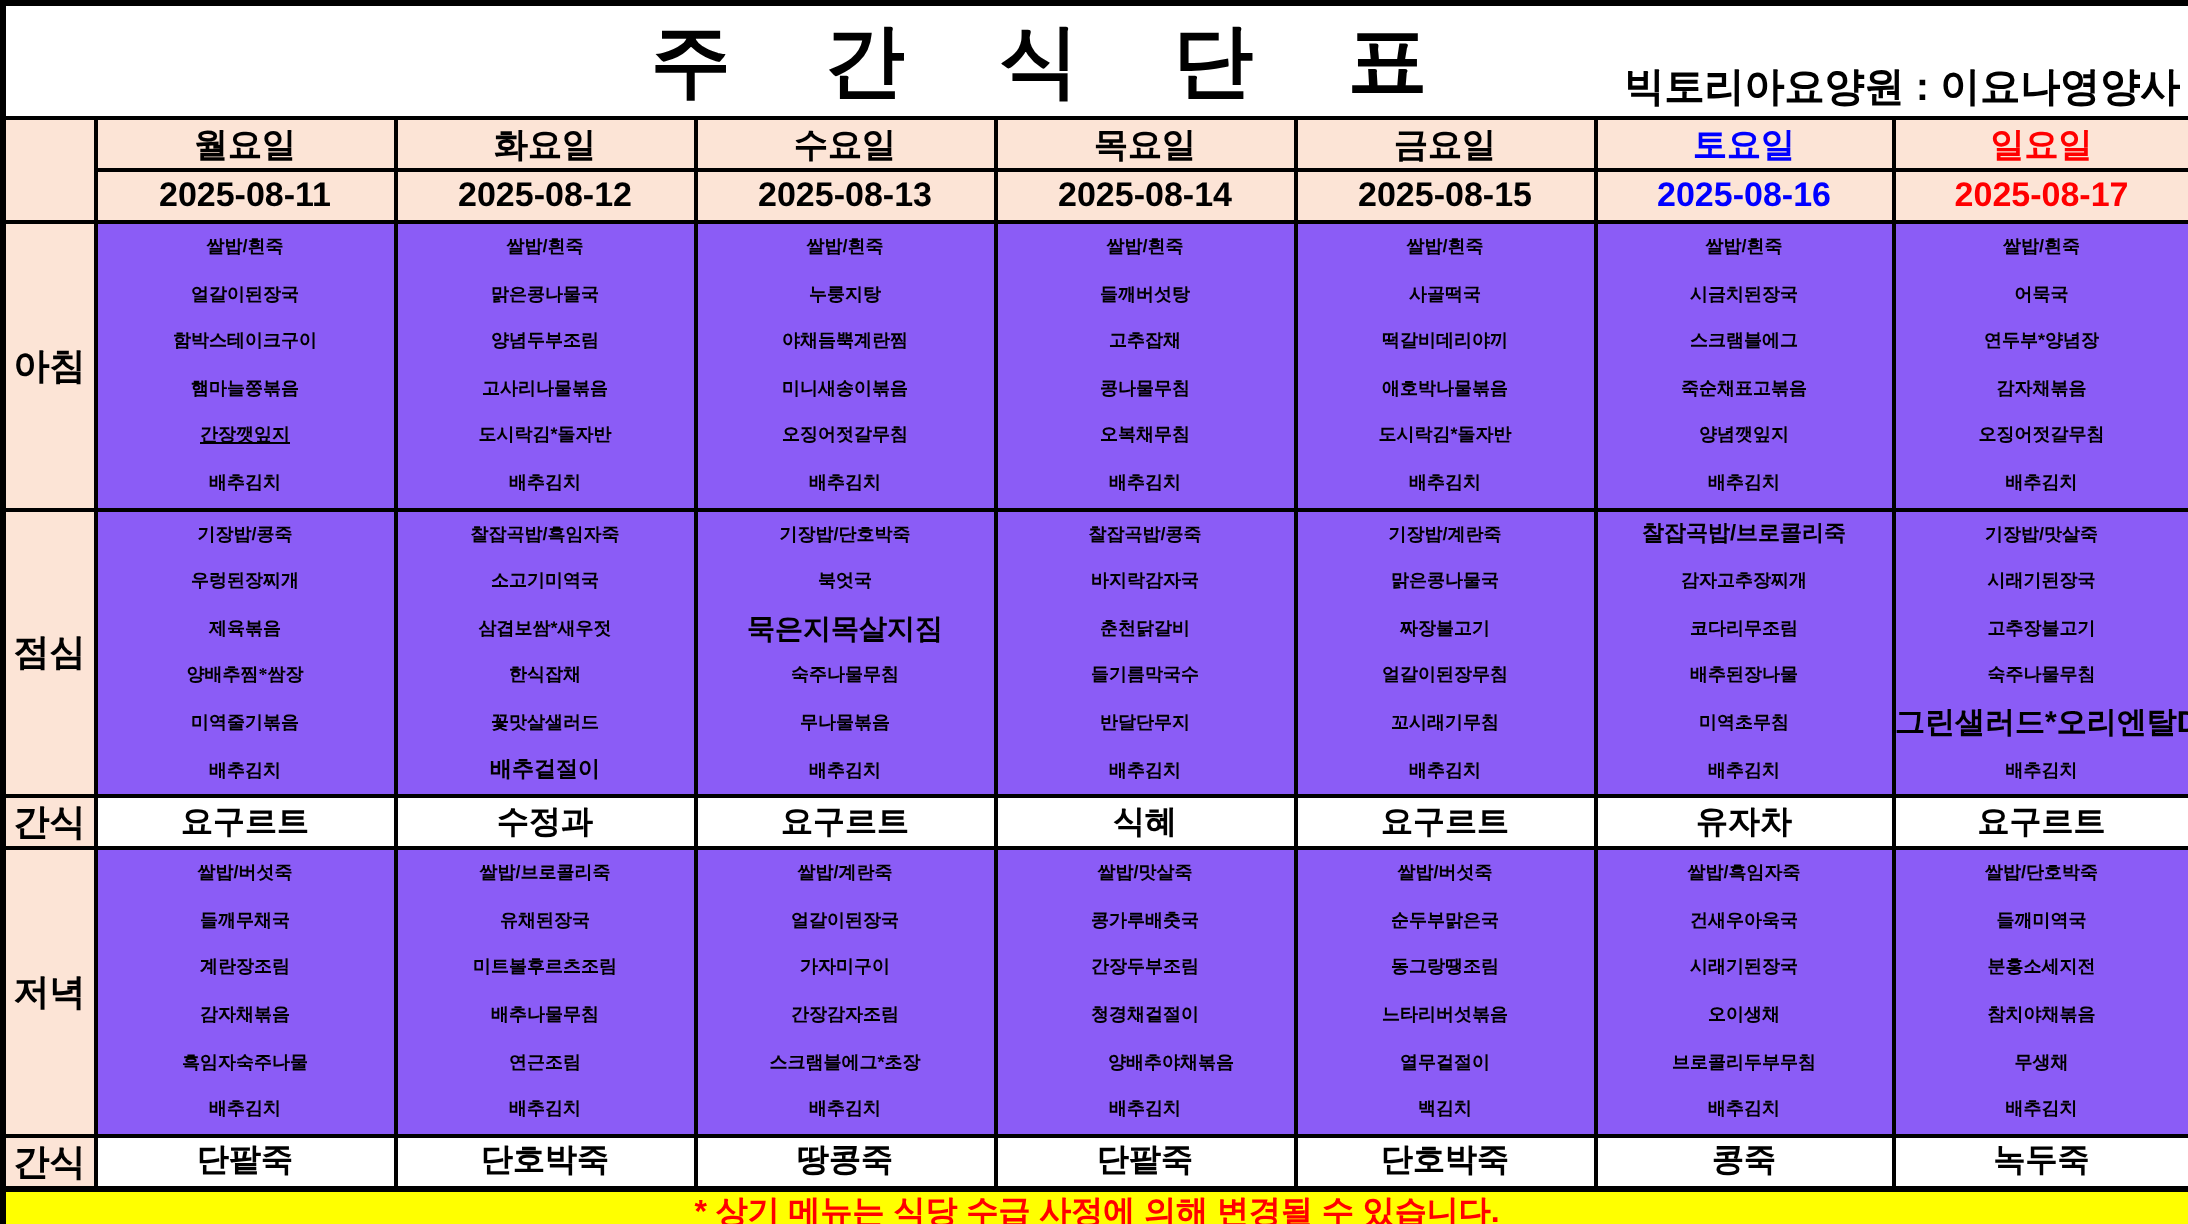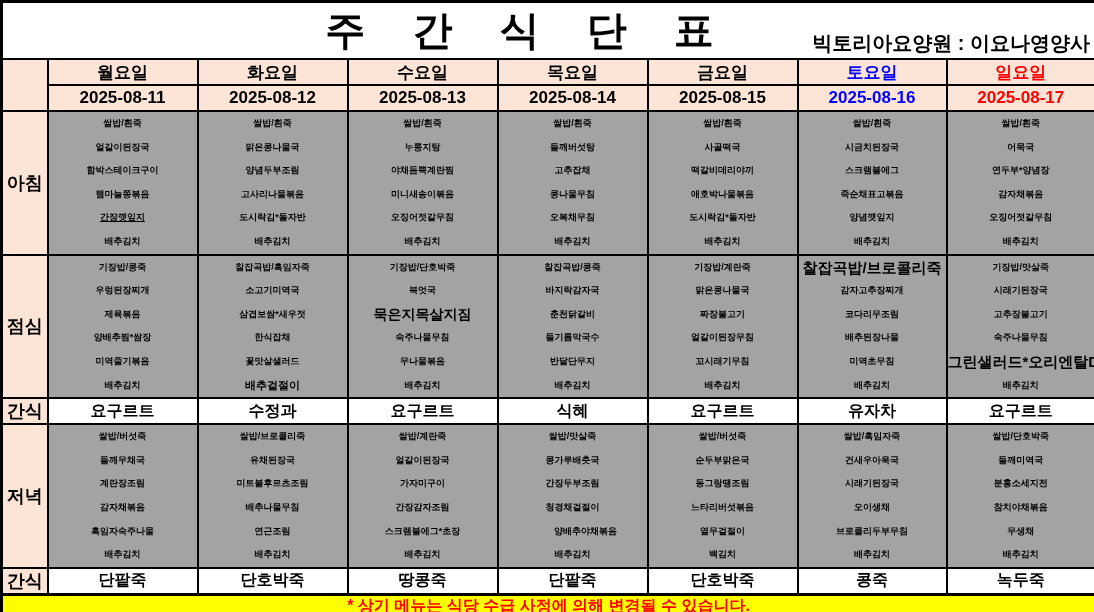--- a/index.html
+++ b/index.html
@@ -33,21 +33,21 @@
   tr.date-row td { height: 24px; }
   td.corner { background: #fce4d6; }
   .sat { color: #0000ff; }
   .sun { color: #ff0000; }
 
   
   td.rowlabel { background: #fce4d6; font-size: 18px; }
 
   
   tr.meal-row { height: 143px; }
-  td.meal { background: #a3a3a3; font-size: 15.5px; }
+  td.meal { background: #8b5cf6; font-size: 15.5px; }
   td.meal > div { line-height: 23.6px; white-space: nowrap; }
 
   
   tr.snack-row { height: 26px; }
   td.snackcell { background: #fff; font-size: 16px; white-space: nowrap; }
 
   
   tr.footer-row td {
     height: 20px; background: #ffff00; color: #ff0000;
     font-size: 16px; border-top: 3px solid #000;
@@ -158,21 +158,21 @@
           <div style="font-size: 9px;">배추김치</div>
         </td>
   </tr>
 
   <tr class="meal-row">
     <td class="rowlabel">점심</td>
     <td class="meal">
           <div style="font-size: 9px;">기장밥/콩죽</div>
           <div style="font-size: 9px;">우렁된장찌개</div>
           <div style="font-size: 9px;">제육볶음</div>
-          <div style="font-size: 9px;">양배추찜*쌈장</div>
+          <div style="font-size: 9px; font-family: Liberation Serif, serif;">양배추찜*쌈장</div>
           <div style="font-size: 9px;">미역줄기볶음</div>
           <div style="font-size: 9px;">배추김치</div>
         </td>
     <td class="meal">
           <div style="font-size: 9px;">찰잡곡밥/흑임자죽</div>
           <div style="font-size: 9px;">소고기미역국</div>
           <div style="font-size: 9px;">삼겹보쌈*새우젓</div>
           <div style="font-size: 9px;">한식잡채</div>
           <div style="font-size: 9px;">꽃맛살샐러드</div>
           <div style="font-size: 11px;">배추겉절이</div>
@@ -195,21 +195,21 @@
         </td>
     <td class="meal">
           <div style="font-size: 9px;">기장밥/계란죽</div>
           <div style="font-size: 9px;">맑은콩나물국</div>
           <div style="font-size: 9px;">짜장불고기</div>
           <div style="font-size: 9px;">얼갈이된장무침</div>
           <div style="font-size: 9px;">꼬시래기무침</div>
           <div style="font-size: 9px;">배추김치</div>
         </td>
     <td class="meal">
-          <div style="font-size: 15px; text-align: center;">찰잡곡밥/브로콜리죽</div>
+          <div style="font-size: 11px; text-align: center;">찰잡곡밥/브로콜리죽</div>
           <div style="font-size: 9px;">감자고추장찌개</div>
           <div style="font-size: 9px;">코다리무조림</div>
           <div style="font-size: 9px;">배추된장나물</div>
           <div style="font-size: 9px;">미역초무침</div>
           <div style="font-size: 9px;">배추김치</div>
         </td>
     <td class="meal">
           <div style="font-size: 9px;">기장밥/맛살죽</div>
           <div style="font-size: 9px;">시래기된장국</div>
           <div style="font-size: 9px;">고추장불고기</div>

